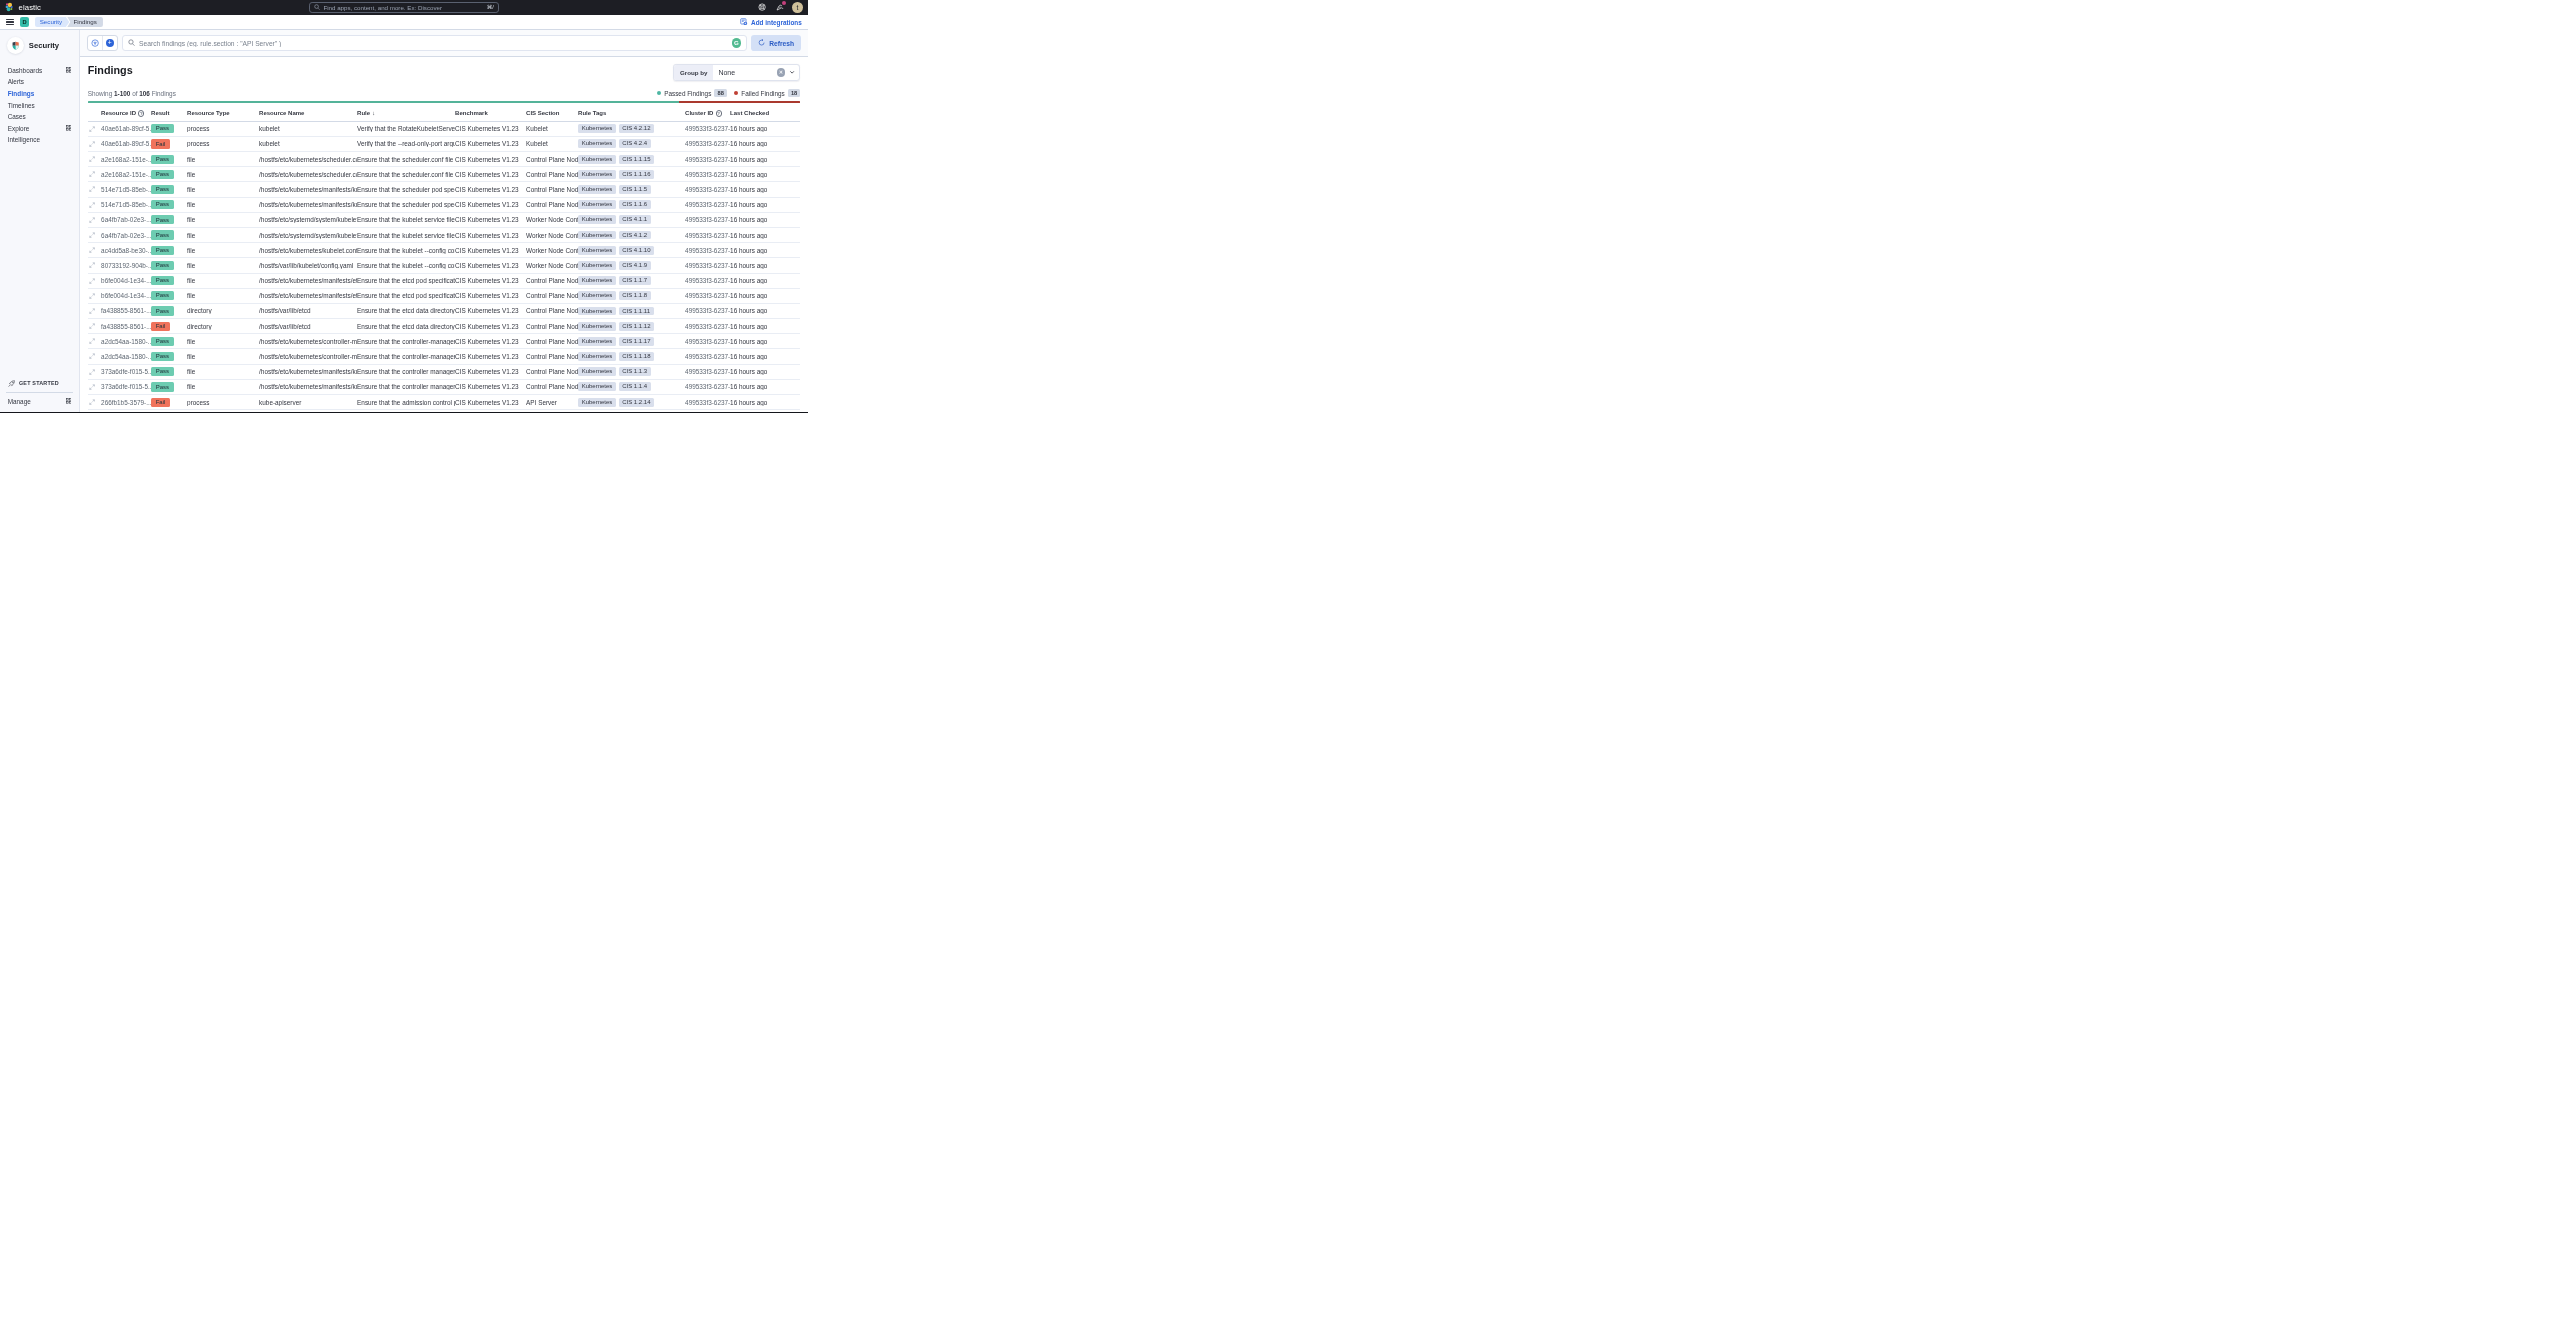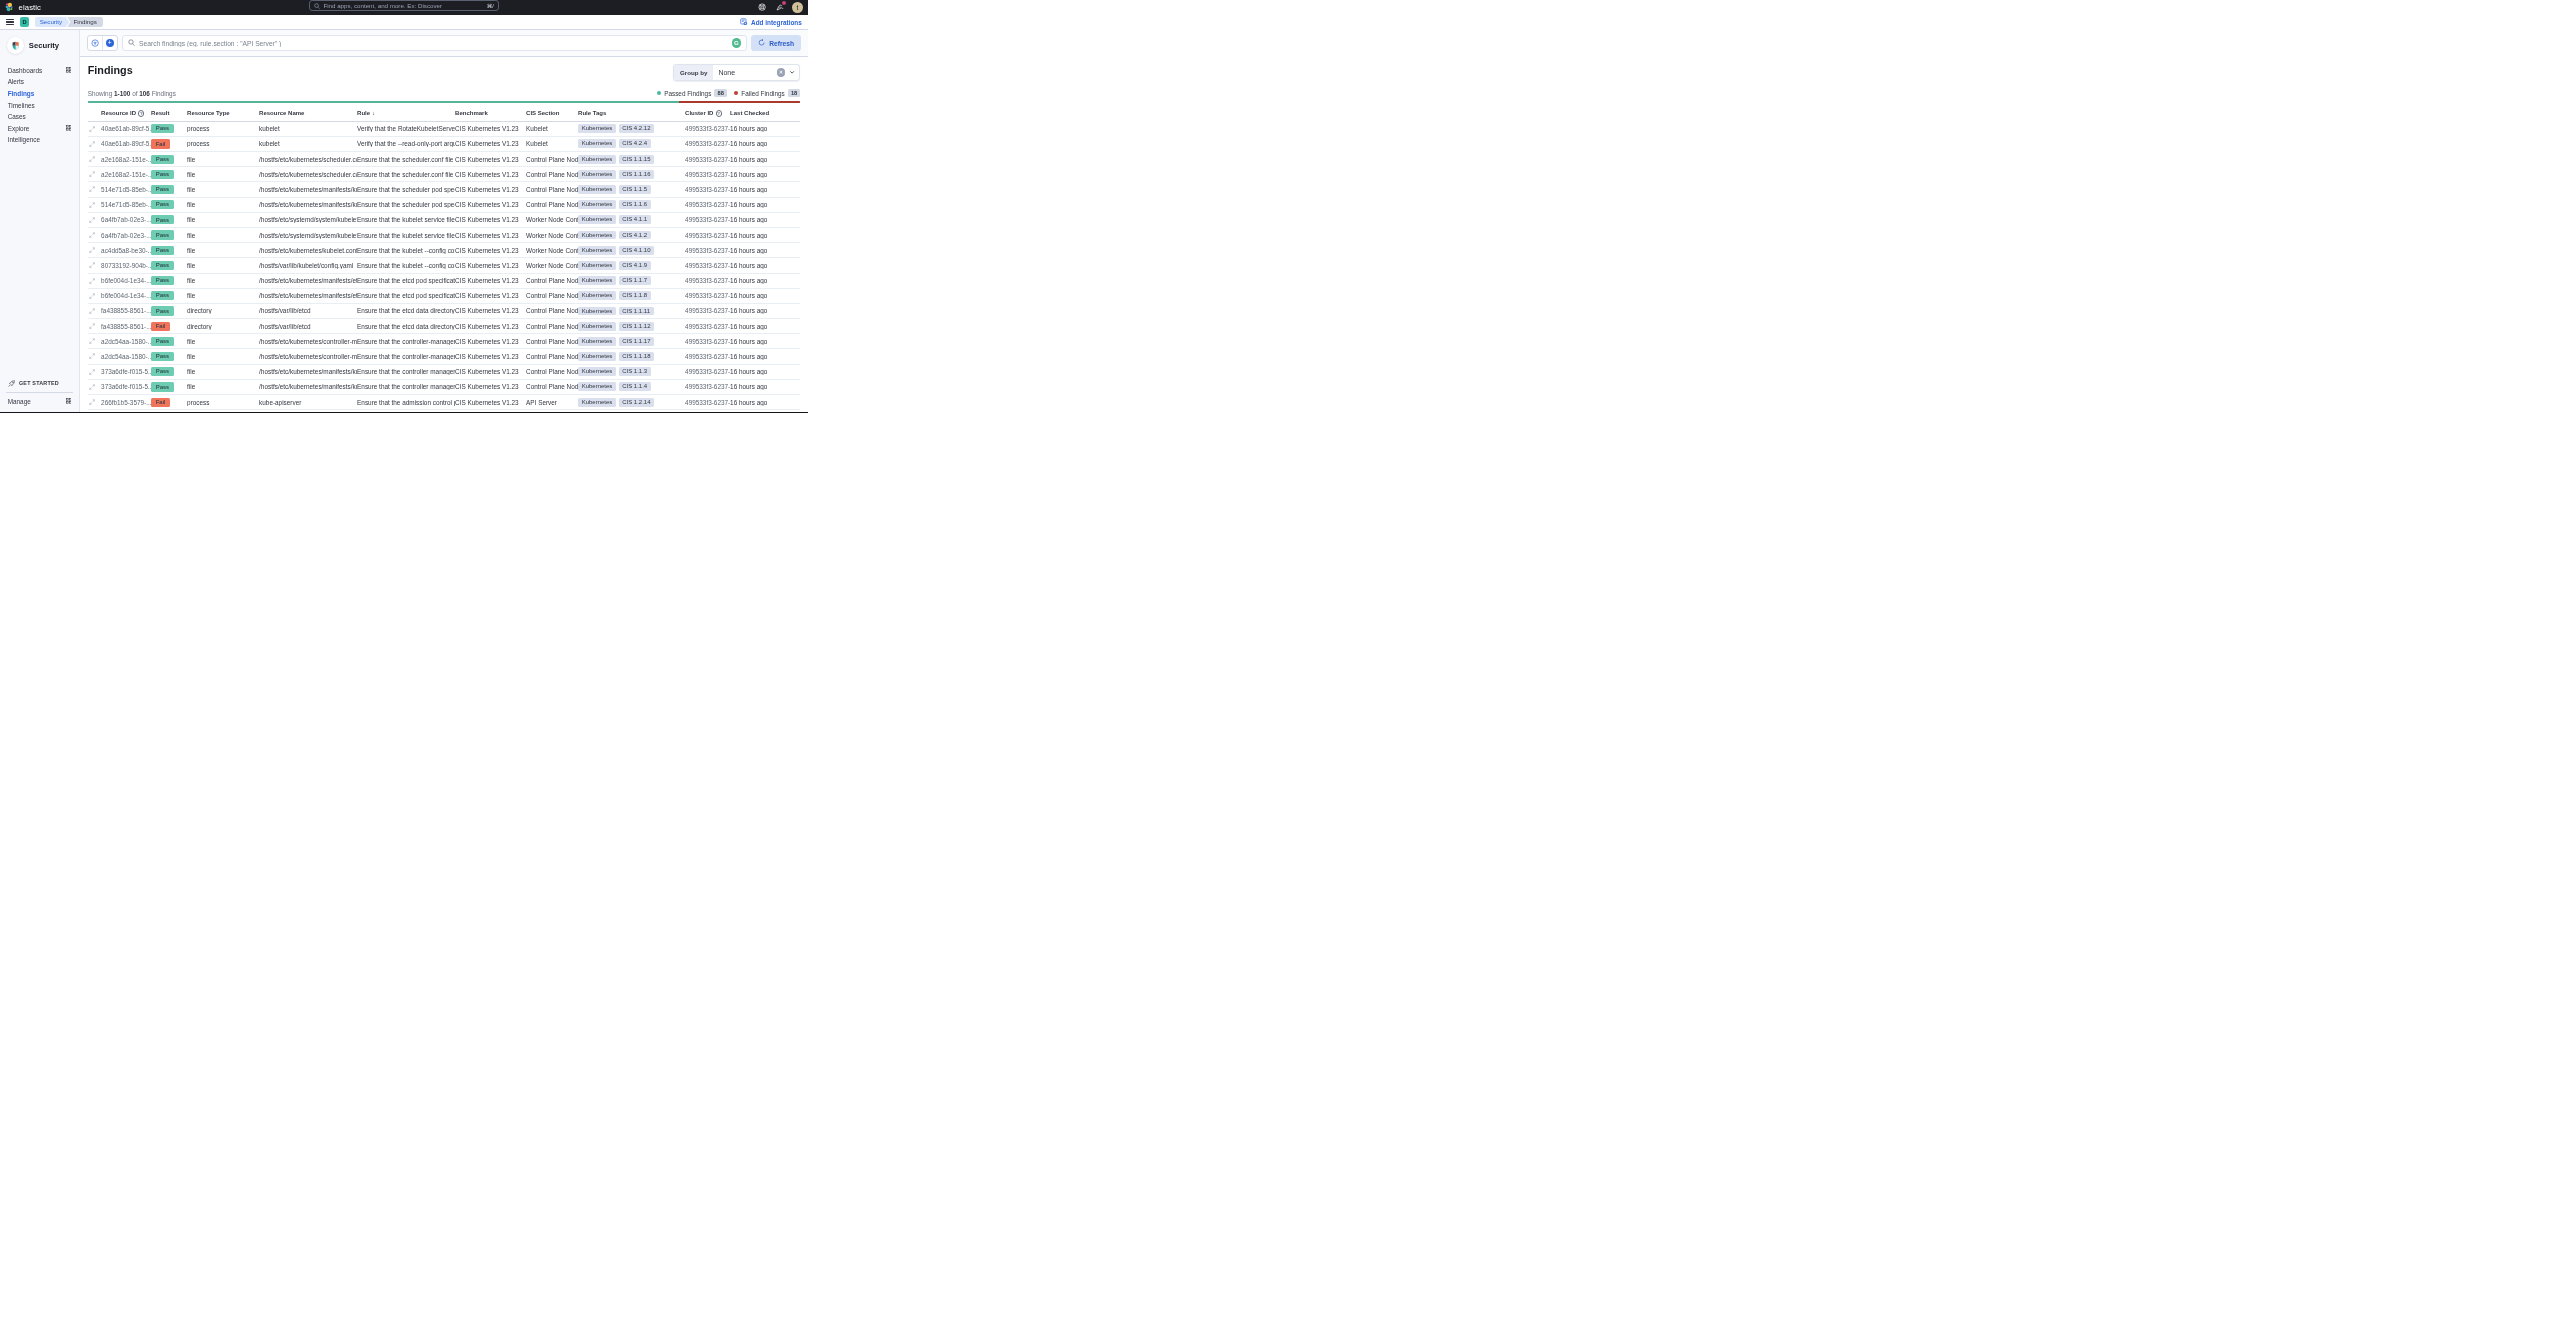--- a/index.html
+++ b/index.html
@@ -1,20 +1,20 @@
 <!DOCTYPE html>
 <html style="font-size:8.2px"><head>
 <meta charset="utf-8">
 <style>
   * { margin:0; padding:0; box-sizing:border-box; }
   html,body { width:808px; height:413px; overflow:hidden; background:#fff;
     font-family:"Liberation Sans", sans-serif; }
 
   
-  .top-bar { height:15px; background:#1d1e24; display:flex; padding:0 5.2px; position:relative; }
+  .top-bar { height:15px; background:#1d1e24; display:flex; align-items:center; padding:0 5.2px; position:relative; }
   .logo { display:flex; align-items:center; gap:3.1px; color:#fff; font-size:7.7px; font-weight:400; letter-spacing:0.1px; }
   .global-search { position:absolute; left:50%; transform:translateX(-50%); width:190px; height:11.3px;
     border:0.5px solid #5a6170; border-radius:3.1px; display:flex; align-items:center; gap:3.1px; padding:0 4.1px; color:#9aa2b1; background:#1d1e24; }
   .global-search .ph { font-size:6.2px; flex:1; white-space:nowrap; overflow:hidden; }
   .global-search .kbd { font-size:5.7px; color:#cfd4dd; }
   .top-right { margin-left:auto; display:flex; align-items:center; gap:7.2px; color:#fff; }
   .icon-btn { position:relative; display:flex; align-items:center; justify-content:center; width:10.3px; height:10.3px; cursor:pointer; }
   .dot-badge { position:absolute; top:-1px; right:-1.5px; width:4.1px; height:4.1px; border-radius:50%; background:#c4407c; }
   .avatar { width:10.8px; height:10.8px; border-radius:50%; background:#cfc09a; color:#1d1e24; font-size:6.7px;
     display:flex; align-items:center; justify-content:center; }

